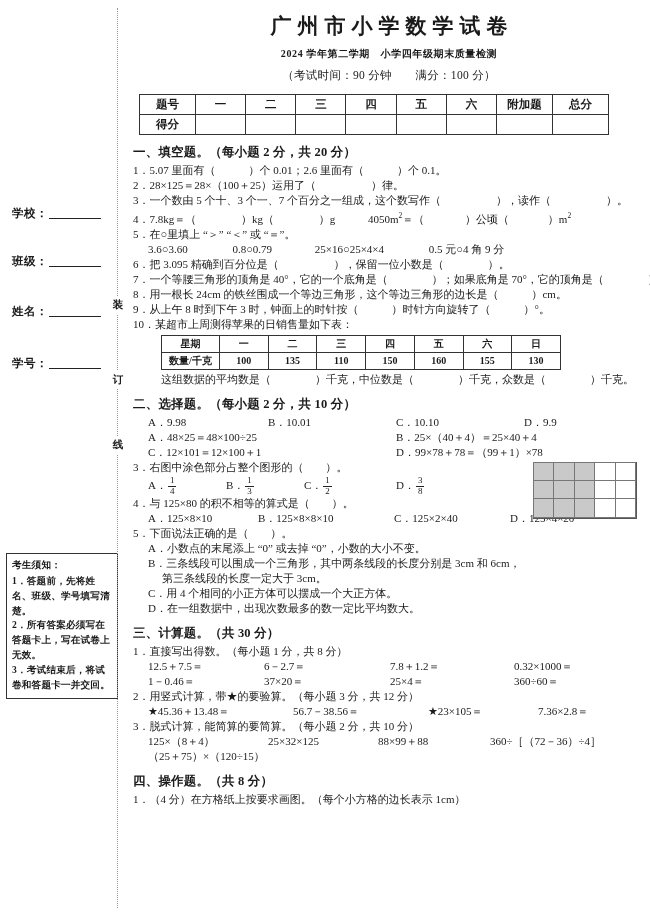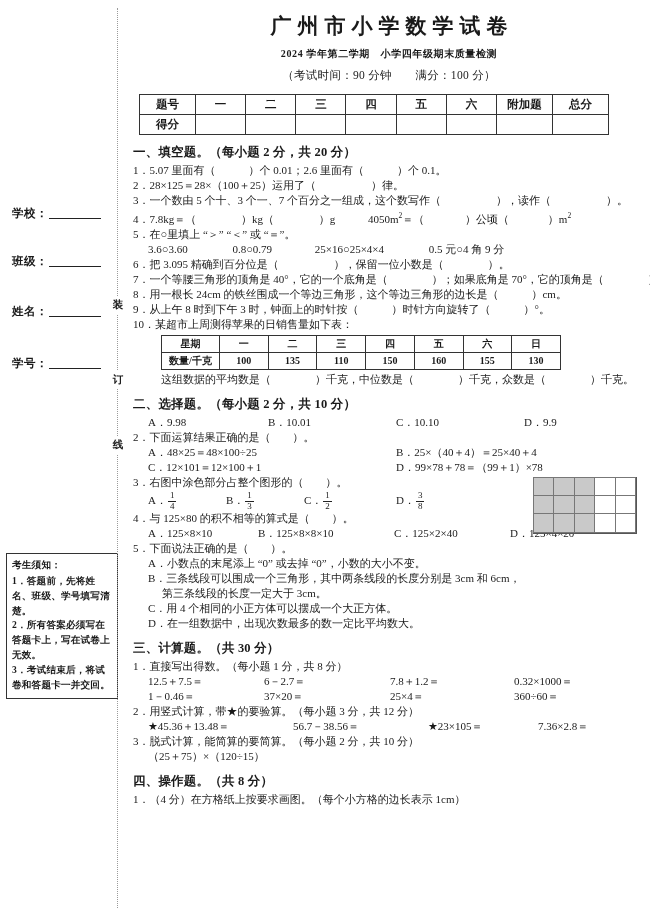--- a/index.html
+++ b/index.html
@@ -223,21 +223,20 @@
   </tbody>
     </table>
   <div class="q" style="padding-left:28px">这组数据的平均数是（　　　　）千克，中位数是（　　　　）千克，众数是（　　　　）千克。</div>
 
   <div class="section-title">二、选择题。（每小题 2 分，共 10 分）</div>
 
   <div class="opt-row">
     <span class="opt" style="width:120px">A．9.98</span><span class="opt" style="width:128px">B．10.01</span><span class="opt" style="width:128px">C．10.10</span><span class="opt">D．9.9</span>
   </div>
 
-  <div class="q">2．下面运算结果正确的是（　　）。</div>
   <div class="opt-row">
     <span class="opt" style="width:248px">A．48×25＝48×100÷25</span><span class="opt">B．25×（40＋4）＝25×40＋4</span>
   </div>
   <div class="opt-row">
     <span class="opt" style="width:248px">C．12×101＝12×100＋1</span><span class="opt">D．99×78＋78＝（99＋1）×78</span>
   </div>
 
   <div style="position:relative;">
     <div id="grid-figure" style="top:2px;">
       <div style="background: rgb(201, 201, 201);"></div>
@@ -284,19 +283,22 @@
     <span class="opt" style="width:116px">1－0.46＝</span><span class="opt" style="width:126px">37×20＝</span><span class="opt" style="width:124px">25×4＝</span><span class="opt">360÷60＝</span>
   </div>
 
   <div class="q">2．用竖式计算，带★的要验算。（每小题 3 分，共 12 分）</div>
   <div class="opt-row">
     <span class="opt" style="width:145px">★45.36＋13.48＝</span><span class="opt" style="width:135px">56.7－38.56＝</span><span class="opt" style="width:110px">★23×105＝</span><span class="opt">7.36×2.8＝</span>
   </div>
 
   <div class="q">3．脱式计算，能简算的要简算。（每小题 2 分，共 10 分）</div>
   <div class="opt-row">
+    <span class="opt" style="width:120px">125×（8＋4）</span><span class="opt" style="width:110px">25×32×125</span><span class="opt" style="width:112px">88×99＋88</span><span class="opt">360÷［（72－36）÷4］</span>
+  </div>
+  <div class="opt-row">
     <span class="opt">（25＋75）×（120÷15）</span>
   </div>
 
   <div class="section-title">四、操作题。（共 8 分）</div>
   <div class="q">1．（4 分）在方格纸上按要求画图。（每个小方格的边长表示 1cm）</div>
 
 </div>
 
 </body></html>

